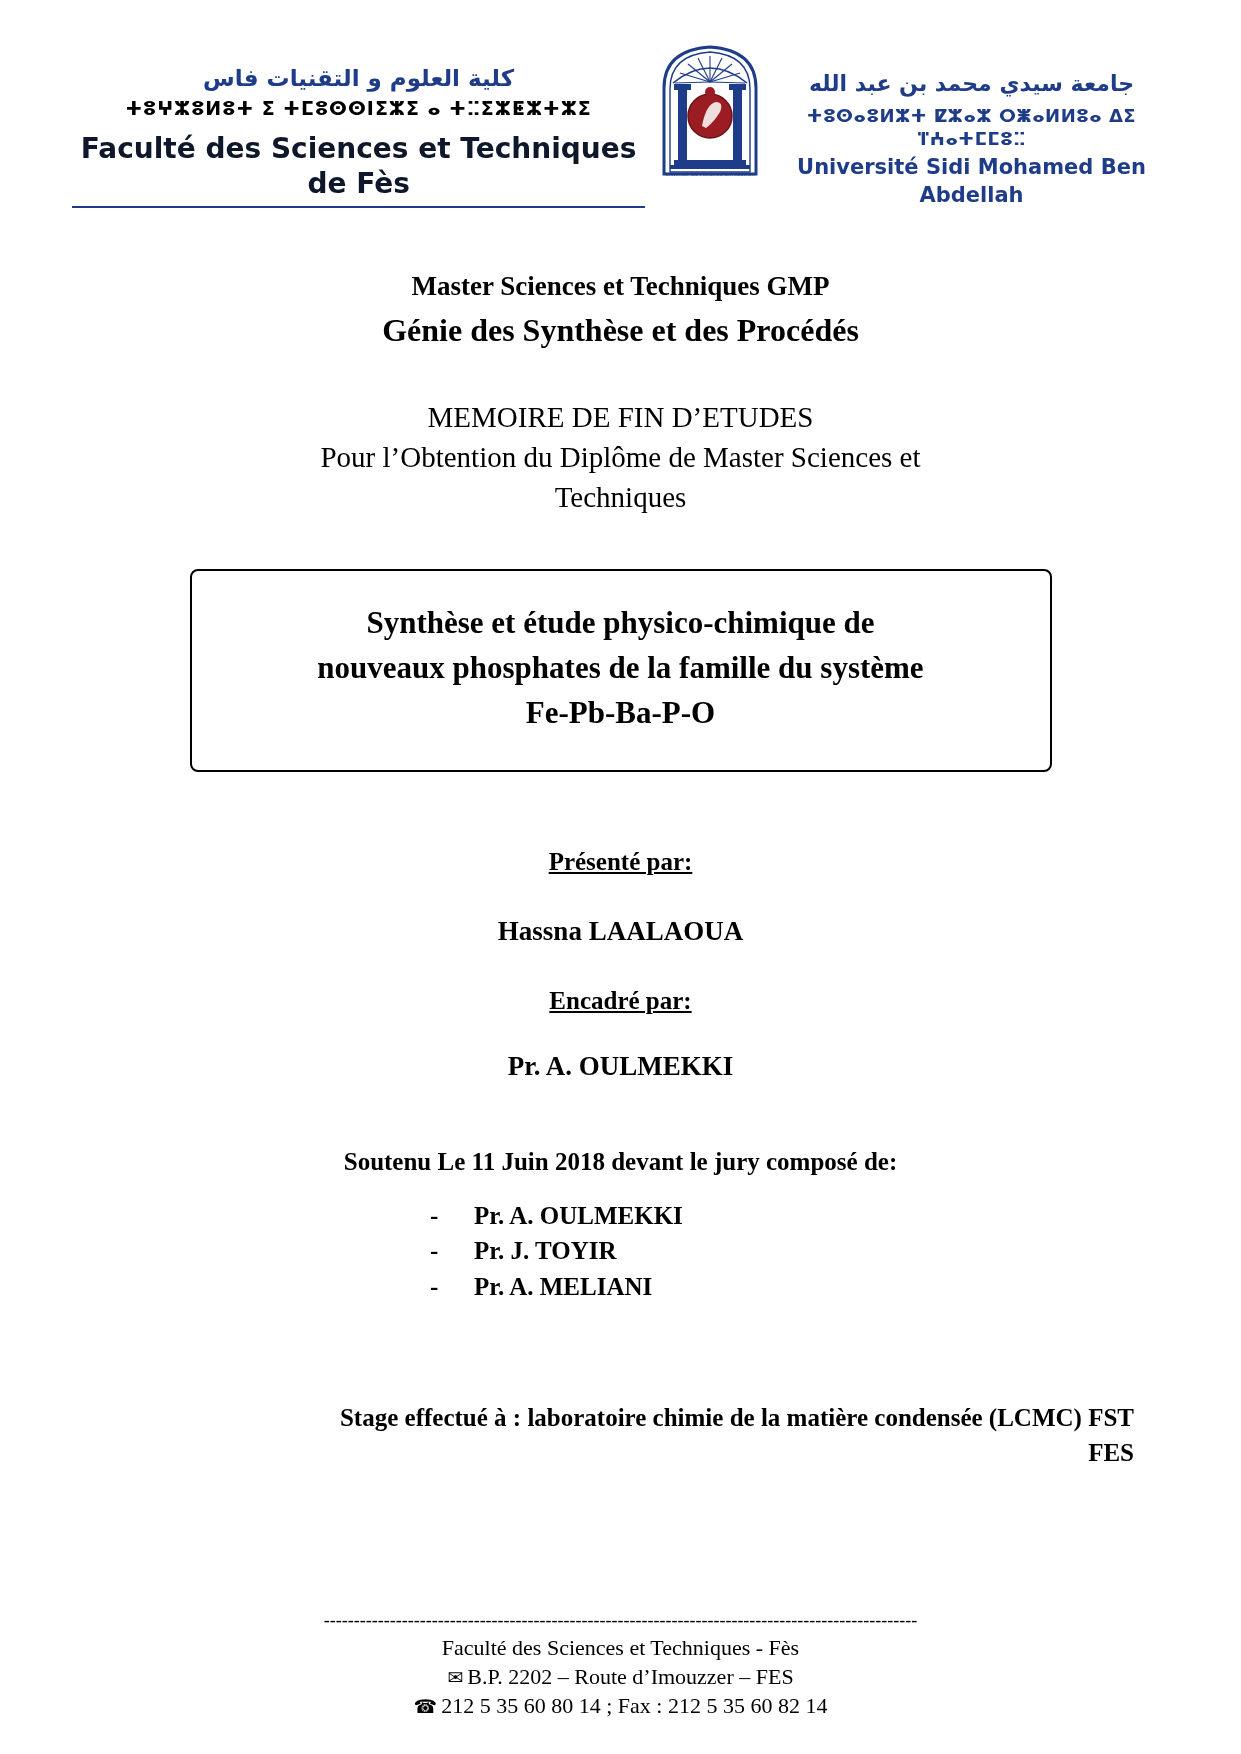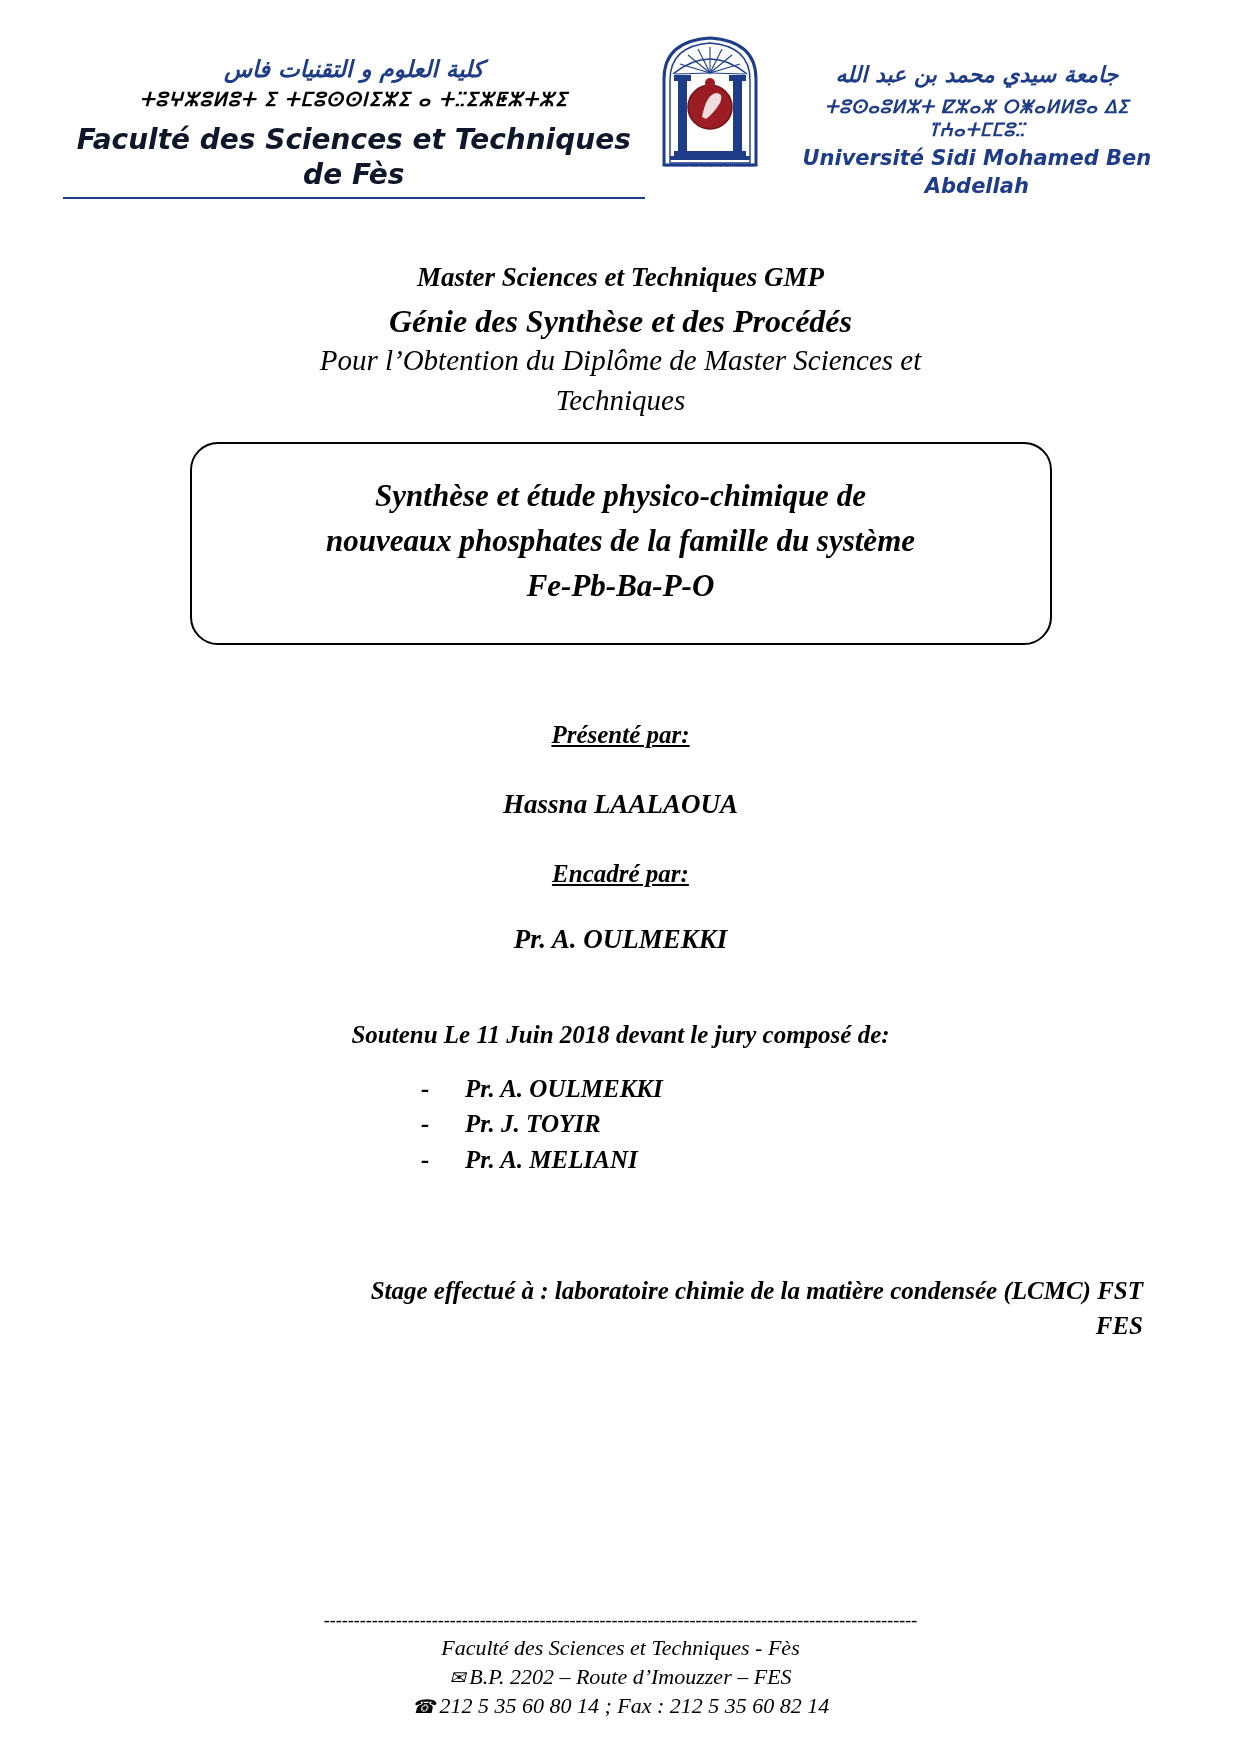--- a/index.html
+++ b/index.html
@@ -13,22 +13,21 @@
     position: relative;
     font-family: "Liberation Serif", serif;
     color: #000000;
     overflow: hidden;
   }
   .page {
     position: relative;
     width: 1241px;
     height: 1754px;
     box-sizing: border-box;
-    padding: 3px;
-    font-style: italic;
+    padding: 12px;
   }
 
   
   .header {
     display: flex;
     align-items: flex-start;
     justify-content: space-between;
     padding: 26px 60px 0 60px;
     box-sizing: border-box;
   }
@@ -126,24 +125,24 @@
     line-height: 1.38;
   }
   .memoire-sub {
     text-align: center;
     font-size: 29px;
     line-height: 1.38;
   }
 
   
   .title-box {
-    margin: 22px auto 0 auto;
+    margin: 52px auto 0 auto;
     width: 862px;
     border: 2.5px solid #000;
-    border-radius: 28px;
+    border-radius: 8px;
     padding: 30px 34px 34px 34px;
     box-sizing: border-box;
     text-align: center;
   }
   .title-box .t-line {
     font-size: 31px;
     font-weight: bold;
     line-height: 1.45;
   }
 
@@ -289,20 +288,21 @@
       <div class="usmba-ar">جامعة سيدي محمد بن عبد الله</div>
       <div class="usmba-tif">ⵜⵓⵙⴰⵓⵍⵣⵜ ⵇⵣⴰⵣ ⵔⵥⴰⵍⵍⵓⴰ ⵠⵉ ⴶⵄⴰⵜⵎⵎⵓⵆ</div>
       <div class="usmba-fr">Université Sidi Mohamed Ben Abdellah</div>
     </div>
   </div>
 
 
   <div class="master-line">Master Sciences et Techniques GMP</div>
   <div class="gmp-line">Génie des Synthèse et des Procédés</div>
 
+  <div class="memoire">MEMOIRE DE FIN D’ETUDES</div>
   <div class="memoire-sub">Pour l’Obtention du Diplôme de Master Sciences et</div>
   <div class="memoire-sub">Techniques</div>
 
   <div class="title-box">
     <div class="t-line">Synthèse et étude physico-chimique de</div>
     <div class="t-line">nouveaux phosphates de la famille du système</div>
     <div class="t-line">Fe-Pb-Ba-P-O</div>
   </div>
 
   <div class="presente-label">Présenté par:</div>

